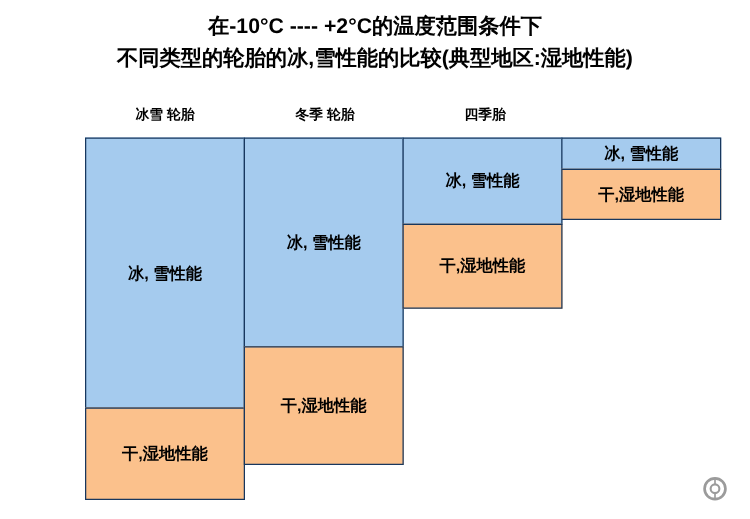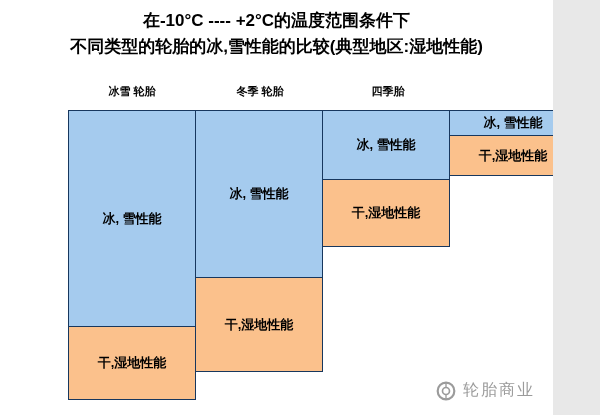--- a/index.html
+++ b/index.html
@@ -10,21 +10,21 @@
     --text:#000000;
     --bg:#FFFFFF;
   }
   html,body{margin:0;padding:0;}
   body{
     font-family:"Liberation Sans","DejaVu Sans",sans-serif;
     background:#e8e8e8;
   }
   .stage{
     position:relative;
-    width:553px;height:415px;
+    width:600px;height:415px;
     background:var(--bg);
     overflow:hidden;
   }
   .title{
     position:absolute;top:8px;left:0;width:100%;
     text-align:center;color:var(--text);
     font-weight:bold;font-size:17px;line-height:26px;
     white-space:nowrap;
   }
   .headers{
@@ -121,16 +121,15 @@
 
   <div class="watermark">
     <span class="wm-icon">
       <svg width="20" height="20" viewBox="0 0 24 24" aria-hidden="true">
         <circle cx="12" cy="12" r="10" fill="none" stroke="#9B9B9B" stroke-width="2.6"></circle>
         <circle cx="12" cy="12" r="4.2" fill="none" stroke="#9B9B9B" stroke-width="2"></circle>
         <line x1="12" y1="2" x2="12" y2="7.5" stroke="#9B9B9B" stroke-width="1.6"></line>
         <line x1="12" y1="16.5" x2="12" y2="22" stroke="#9B9B9B" stroke-width="1.6"></line>
       </svg>
     </span>
-    <span>轮胎商业</span>
   </div>
 
 </div>
 
 </body></html>

